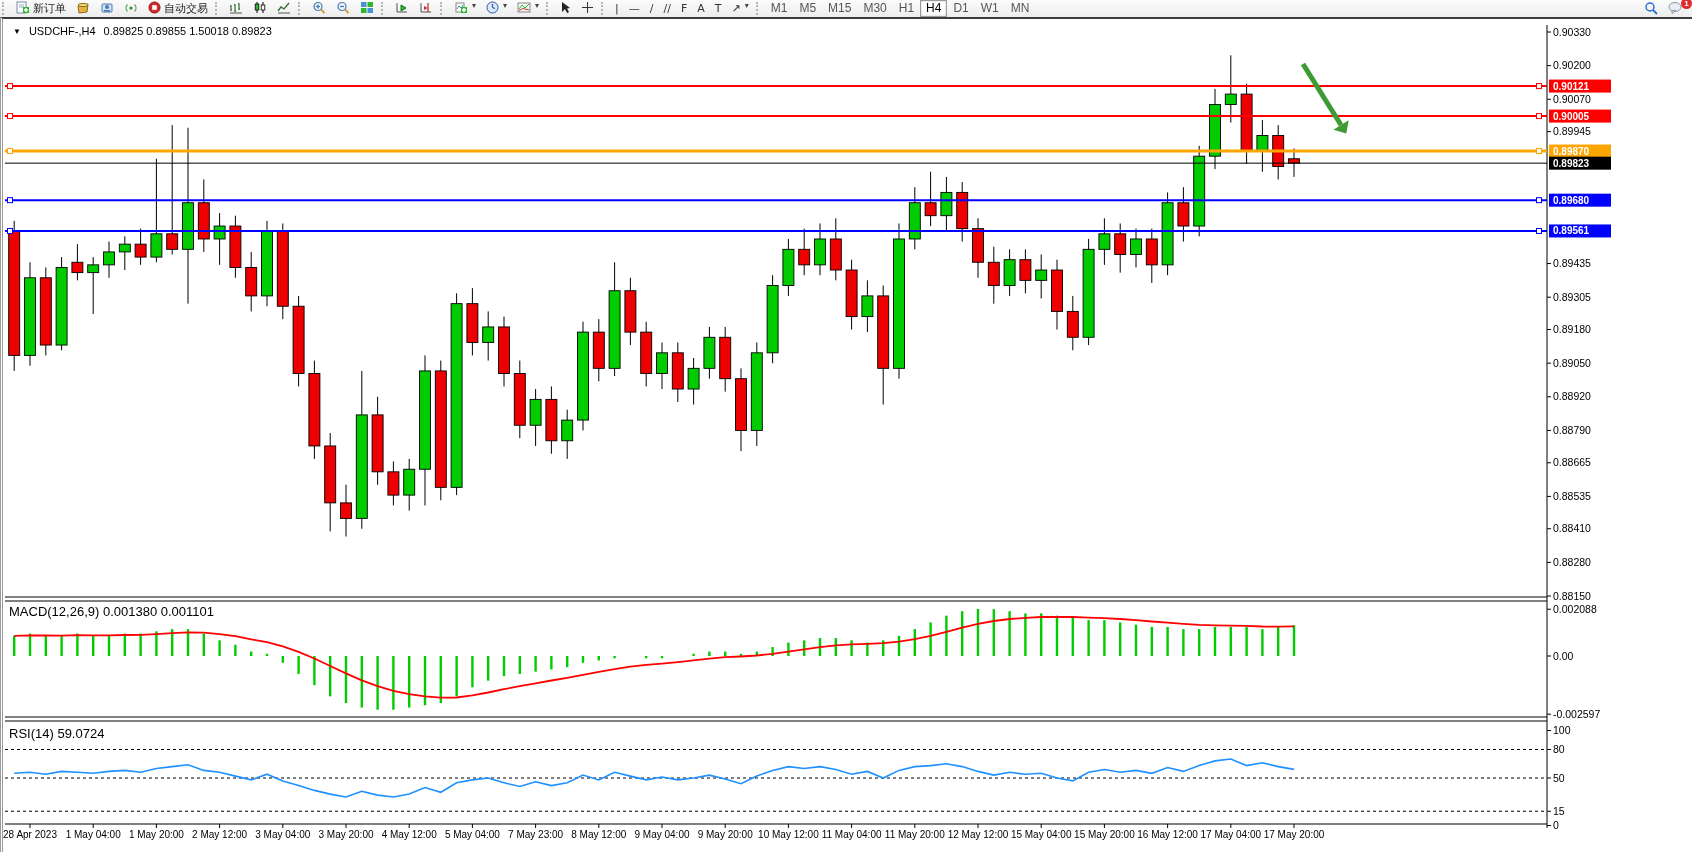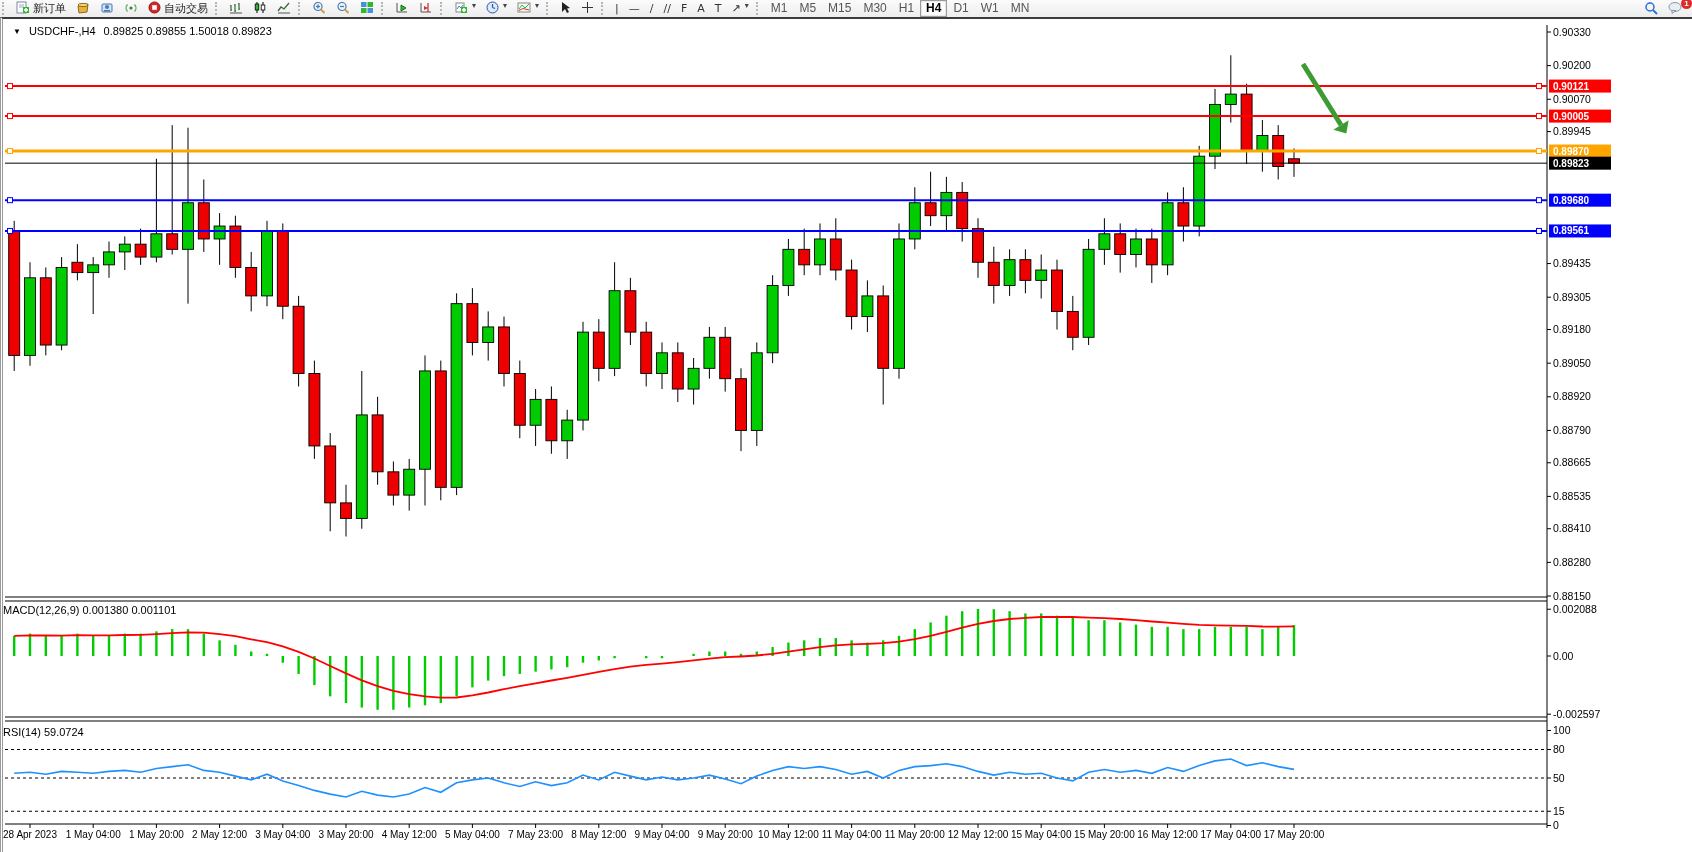--- a/index.html
+++ b/index.html
@@ -7,30 +7,30 @@
   
   .toolbar{position:absolute;left:0;top:0;width:1692px;height:17px;background:linear-gradient(#fbfbfb,#ededed);
     border-bottom:1px solid #c9c9c9;display:flex;align-items:center;font-size:11px;color:#222;}
   .grip{width:5px;height:13px;margin:0 2px;border-left:2px dotted #b5b5b5;}
   .tb{display:inline-flex;align-items:flex-start;gap:3px;height:15px;padding:0 4px;border:1px solid transparent;
     cursor:default;white-space:nowrap;}
   .tb svg{display:block;}
   .caret{font-size:8px;color:#444;margin-left:1px;}
   .tool-glyph{font-size:11px;color:#333;line-height:15px;font-family:"DejaVu Sans",sans-serif;}
   .tf{padding:0 5px;height:15px;line-height:15px;color:#555;font-size:12px;border:1px solid transparent;}
-  .tf.active{background:#fdfdfd;border:1px solid #9a9a9a;box-shadow:inset 0 0 2px #bbb;color:#000;font-weight:bold;}
+  .tf.active{background:#fdfdfd;border:1px solid #9a9a9a;box-shadow:inset 0 0 2px #bbb;color:#000;}
   .tb-spacer{flex:1;}
   .badge{position:absolute;top:-3px;right:-5px;background:#e02a2a;color:#fff;border-radius:50%;
     width:11px;height:11px;font-size:8px;line-height:11px;text-align:center;font-weight:bold;}
   
   .chartwin{position:absolute;left:0;top:17px;width:1692px;height:835px;background:#fff;
     border-top:2px solid #3c3c3c;border-left:3px double #9a9a9a;box-sizing:border-box;}
   .title-row{position:absolute;left:10px;top:6px;font-size:11px;color:#000;z-index:5;display:flex;gap:8px;align-items:center;}
   .title-row .tri{font-size:8px;color:#000;}
-  .ind-label{position:absolute;left:0;font-size:11px;color:#000;z-index:5;}
+  .ind-label{position:absolute;left:6px;font-size:13px;color:#000;z-index:5;}
   #macdLabel{top:585px;}
   #rsiLabel{top:707px;text-align:right;}
   #plot{position:absolute;left:0;top:0;}
 </style>
 </head>
 <body>
 
 <div id="app">
 
   <div class="toolbar">

